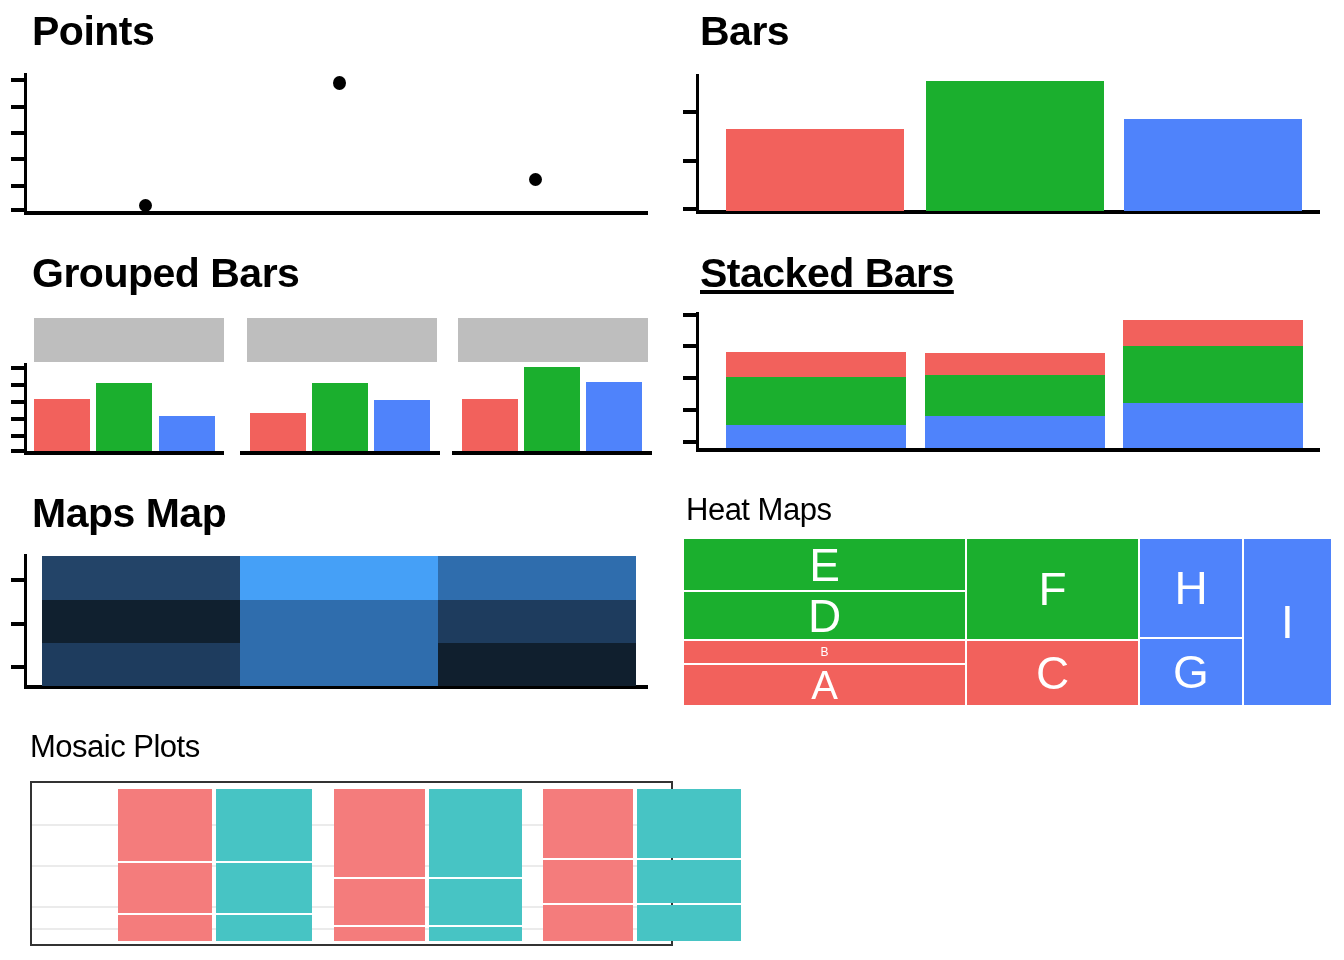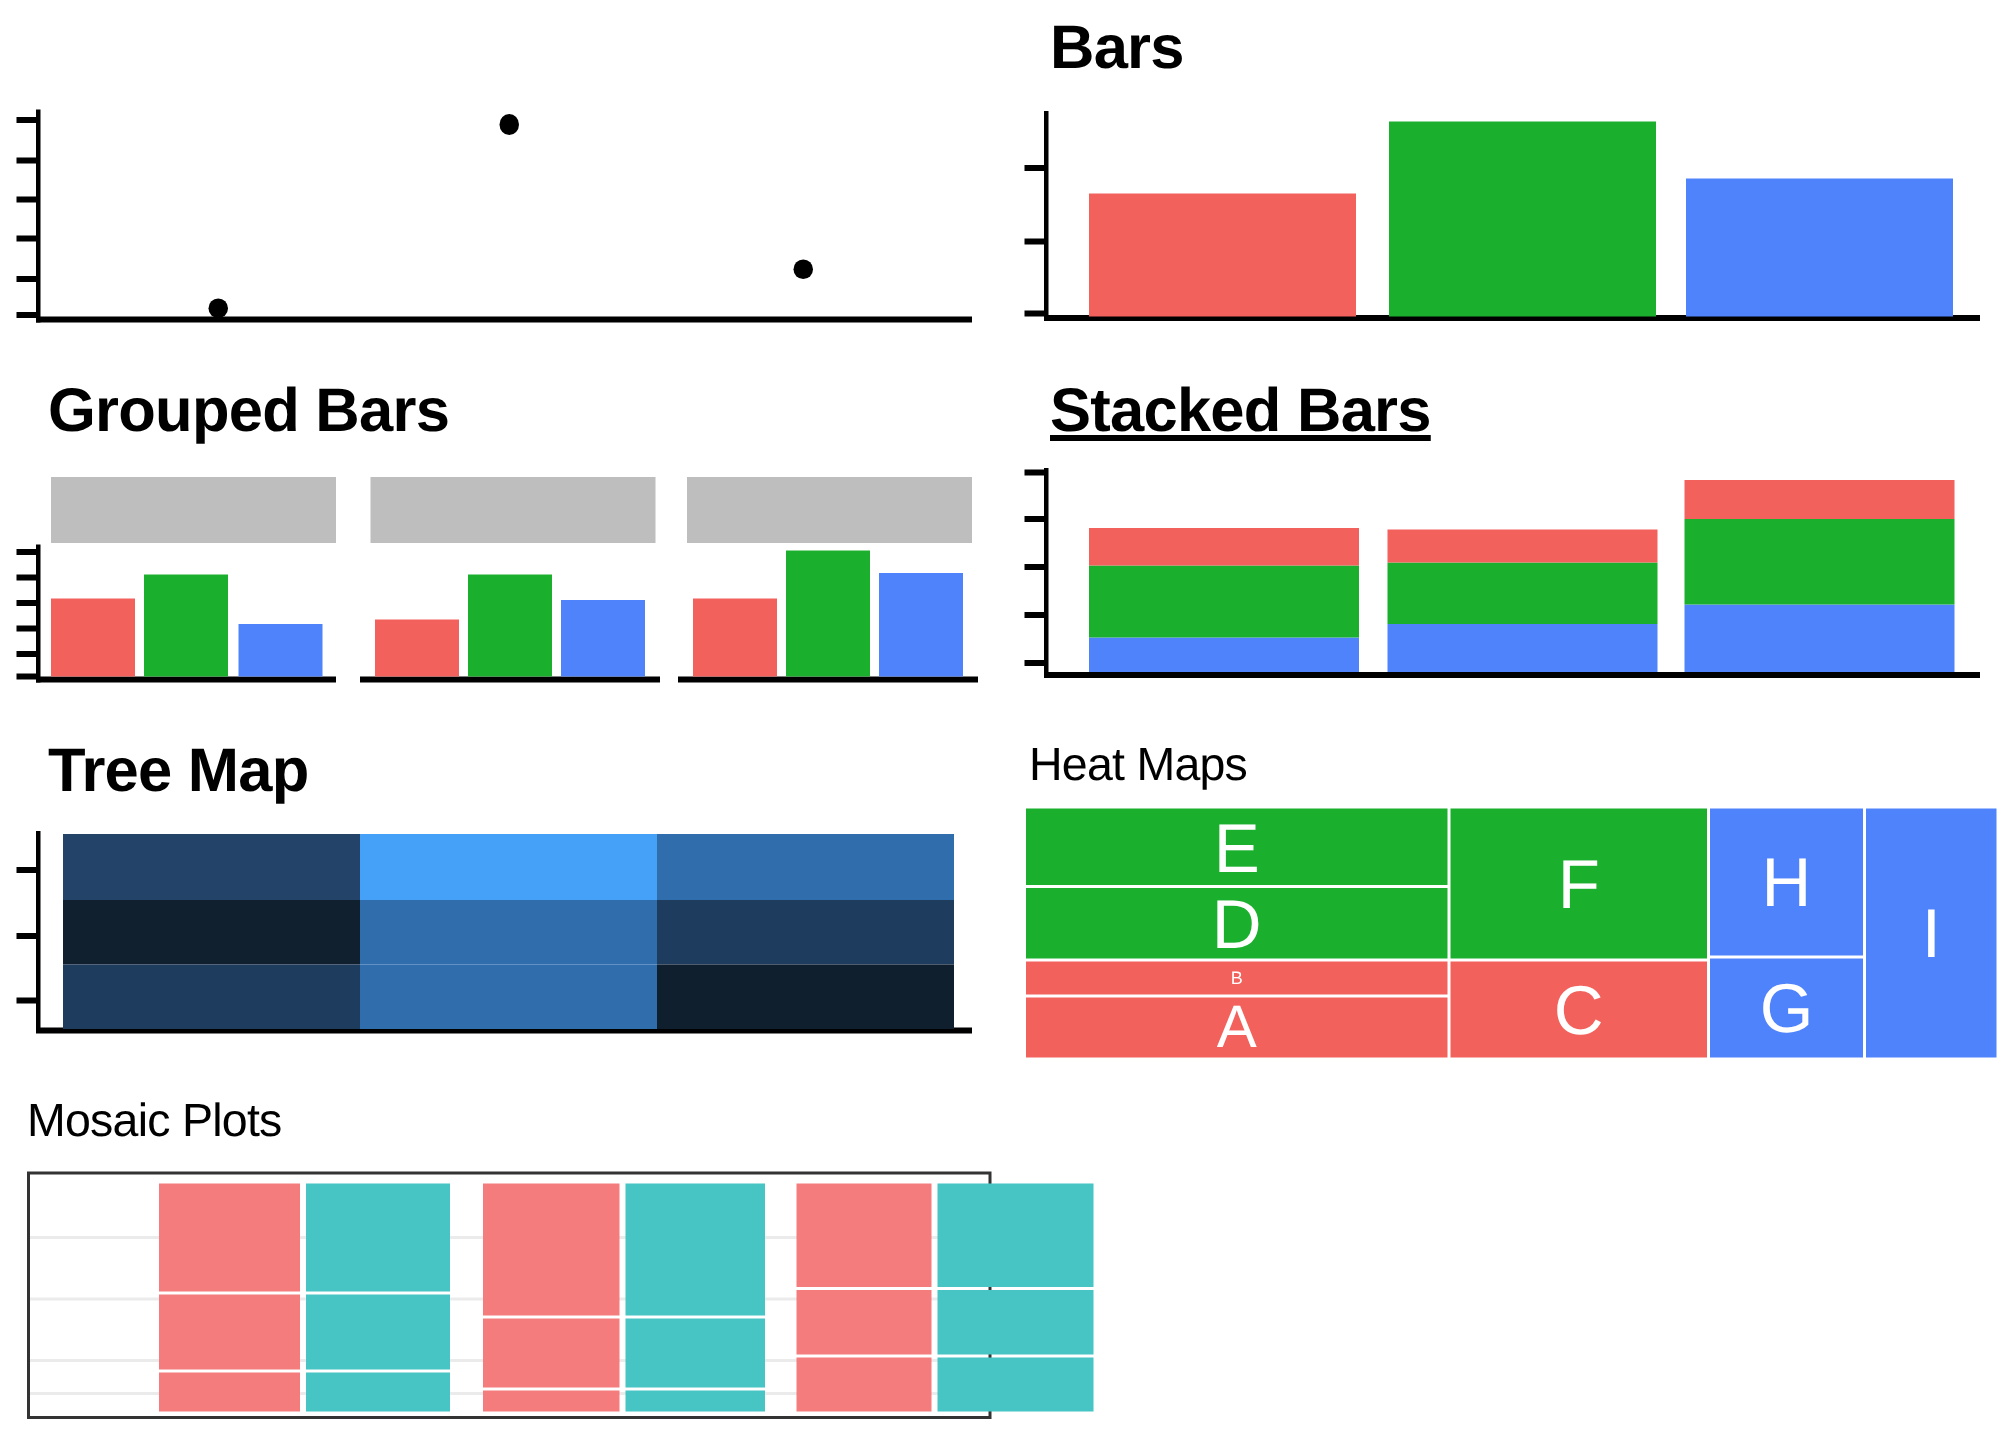--- a/index.html
+++ b/index.html
@@ -30,20 +30,21 @@
   .tm-cell{position:absolute;display:flex;align-items:center;justify-content:center;color:#fff;}
   .tm-label{font-weight:normal;line-height:1;}
   .mosaic-frame{position:absolute;border:2px solid #333;background:#fff;box-sizing:border-box;}
   .gridline{position:absolute;background:#ebebeb;height:2px;}
   .mos-seg{position:absolute;}
 </style>
 </head>
 <body>
 
 <div class="panel" style="left:0;top:0;width:672px;height:240px;">
+  <div class="ptitle big" style="left:32px;top:8px;">Points</div>
 
   <div class="axis-v" style="left:24px;top:73px;height:142px;"></div>
   <div class="tick" style="left:11px;top:78px;"></div>
   <div class="tick" style="left:11px;top:105px;"></div>
   <div class="tick" style="left:11px;top:131px;"></div>
   <div class="tick" style="left:11px;top:157px;"></div>
   <div class="tick" style="left:11px;top:184px;"></div>
   <div class="tick" style="left:11px;top:208px;"></div>
 
   <div class="axis-h" style="left:24px;top:211px;width:624px;"></div>
@@ -117,21 +118,21 @@
   <div class="bar" style="left:253px;top:176px;width:180px;height:32px;background:#4F83FB;"></div>
   <div class="bar" style="left:253px;top:135px;width:180px;height:41px;background:#1BAF2E;"></div>
   <div class="bar" style="left:253px;top:113px;width:180px;height:22px;background:#F2615C;"></div>
 
   <div class="bar" style="left:451px;top:163px;width:180px;height:45px;background:#4F83FB;"></div>
   <div class="bar" style="left:451px;top:106px;width:180px;height:57px;background:#1BAF2E;"></div>
   <div class="bar" style="left:451px;top:80px;width:180px;height:26px;background:#F2615C;"></div>
 </div>
 
 <div class="panel" style="left:0;top:480px;width:672px;height:240px;">
-  <div class="ptitle big" style="left:32px;top:10px;">Tree Map</div>
+  <div class="ptitle big" style="left:32px;top:10px;">Maps Map</div>
 
   <div class="axis-v" style="left:24px;top:74px;height:132px;"></div>
   <div class="tick" style="left:11px;top:98px;"></div>
   <div class="tick" style="left:11px;top:142px;"></div>
   <div class="tick" style="left:11px;top:185px;"></div>
 
   <div class="axis-h" style="left:24px;top:205px;width:624px;"></div>
 
   <div class="hm-cell" style="left:42px;top:76px;width:198px;height:44px;background:#234468;"></div>
   <div class="hm-cell" style="left:240px;top:76px;width:198px;height:44px;background:#45A0F7;"></div>
@@ -174,21 +175,21 @@
   </div>
   <div class="tm-cell" style="left:468px;top:159px;width:102px;height:66px;background:#4F83FB;">
     <span class="tm-label" style="font-size:46px;">G</span>
   </div>
 
   <div class="tm-cell" style="left:572px;top:59px;width:87px;height:166px;background:#4F83FB;">
     <span class="tm-label" style="font-size:46px;">I</span>
   </div>
 </div>
 
-<div class="panel" style="left:4px;top:715px;width:672px;height:245px;">
+<div class="panel" style="left:16px;top:715px;width:672px;height:245px;">
   <div class="ptitle plain" style="left:14px;top:14px;">Mosaic Plots</div>
 
   <div class="mosaic-frame" style="left:14px;top:66px;width:643px;height:165px;">
 
     <div class="gridline" style="left:0;top:41px;width:100%;"></div>
     <div class="gridline" style="left:0;top:82px;width:100%;"></div>
     <div class="gridline" style="left:0;top:123px;width:100%;"></div>
     <div class="gridline" style="left:0;top:145px;width:100%;"></div>
 
     <div class="mos-seg" style="left:86px;top:6px;width:94px;height:72px;background:#F47C7C;"></div>

